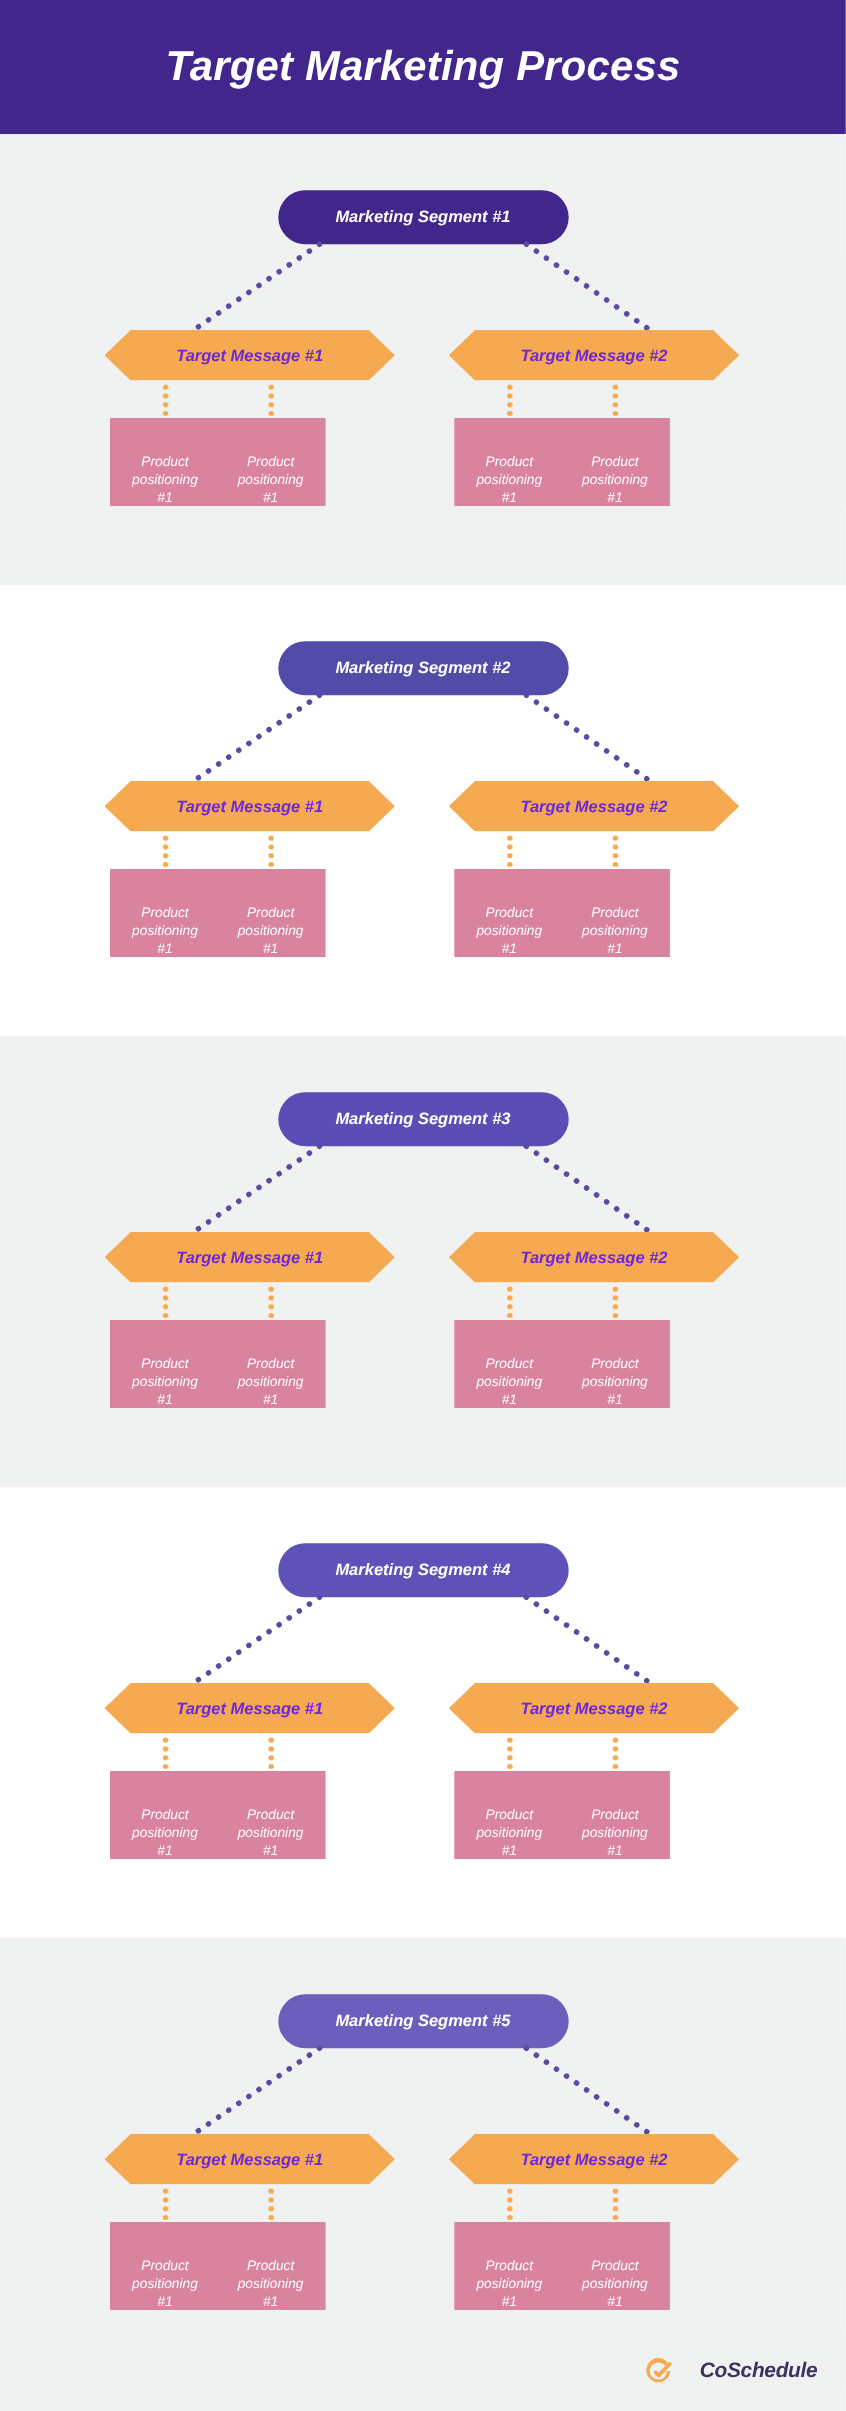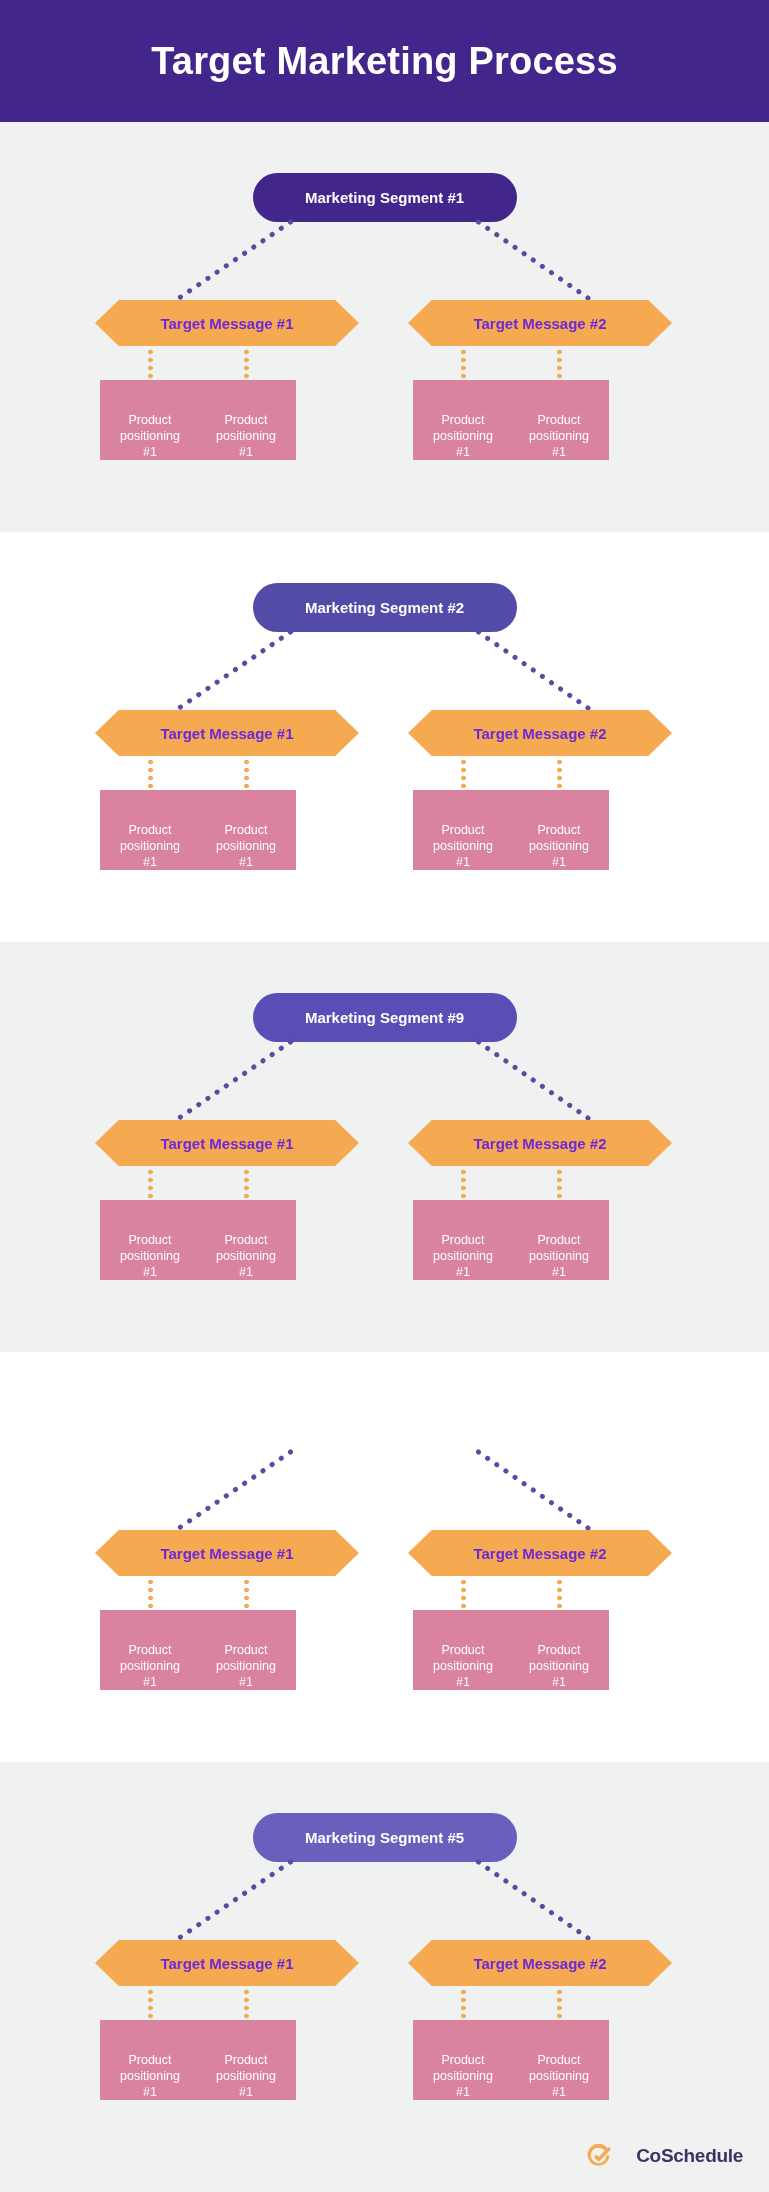--- a/index.html
+++ b/index.html
@@ -9,20 +9,21 @@
     background: #ffffff;
     font-family: "Liberation Sans", sans-serif;
   }
 
   #page {
     position: relative;
     width: 769px;
     height: 2192px;
     overflow: hidden;
     background: #ffffff;
+    font-style: italic;
   }
 
   
   .header {
     width: 769px;
     height: 122px;
     background: #42268C;
     display: flex;
     align-items: center;
     justify-content: center;
@@ -235,21 +236,21 @@
         </div>
         <div class="vdot" style="left: 557px;"></div>
         <div class="pbox" style="left: 509px; background: rgb(217, 131, 158);">
           <div class="line">Product</div>
           <div class="line">positioning</div>
           <div class="line">#1</div>
         </div>
       </div>
       <div class="section shaded">
         <div class="segment-pill" style="background: rgb(90, 77, 181);">
-          <span class="label">Marketing Segment #9</span>
+          <span class="label">Marketing Segment #3</span>
         </div>
         <svg class="diag-svg" viewBox="0 0 769 86">
           <line x1="290.5" y1="4" x2="179" y2="80" stroke="#5B4BA0" stroke-width="5" stroke-linecap="round" stroke-dasharray="0.1 11"></line>
           <line x1="478.5" y1="4" x2="588" y2="80" stroke="#5B4BA0" stroke-width="5" stroke-linecap="round" stroke-dasharray="0.1 11"></line>
         </svg>
         <div class="hex left" style="background: rgb(245, 169, 81);">
           <span class="label">Target Message #1</span>
         </div>
         <div class="vdot" style="left: 148px;"></div>
         <div class="pbox" style="left: 100px; background: rgb(217, 131, 158);">
@@ -273,20 +274,23 @@
           <div class="line">#1</div>
         </div>
         <div class="vdot" style="left: 557px;"></div>
         <div class="pbox" style="left: 509px; background: rgb(217, 131, 158);">
           <div class="line">Product</div>
           <div class="line">positioning</div>
           <div class="line">#1</div>
         </div>
       </div>
       <div class="section plain">
+        <div class="segment-pill" style="background: rgb(94, 82, 184);">
+          <span class="label">Marketing Segment #4</span>
+        </div>
         <svg class="diag-svg" viewBox="0 0 769 86">
           <line x1="290.5" y1="4" x2="179" y2="80" stroke="#5B4BA0" stroke-width="5" stroke-linecap="round" stroke-dasharray="0.1 11"></line>
           <line x1="478.5" y1="4" x2="588" y2="80" stroke="#5B4BA0" stroke-width="5" stroke-linecap="round" stroke-dasharray="0.1 11"></line>
         </svg>
         <div class="hex left" style="background: rgb(245, 169, 81);">
           <span class="label">Target Message #1</span>
         </div>
         <div class="vdot" style="left: 148px;"></div>
         <div class="pbox" style="left: 100px; background: rgb(217, 131, 158);">
           <div class="line">Product</div>

